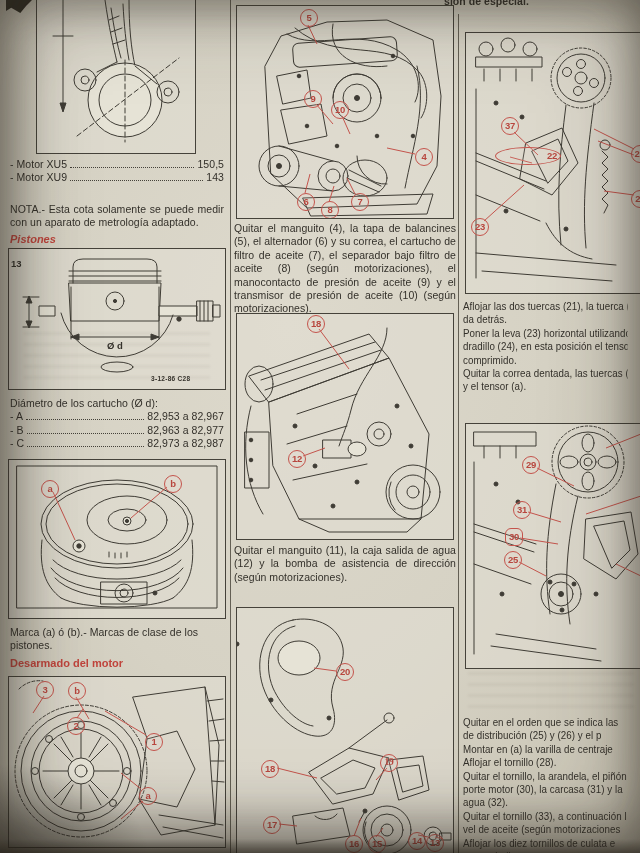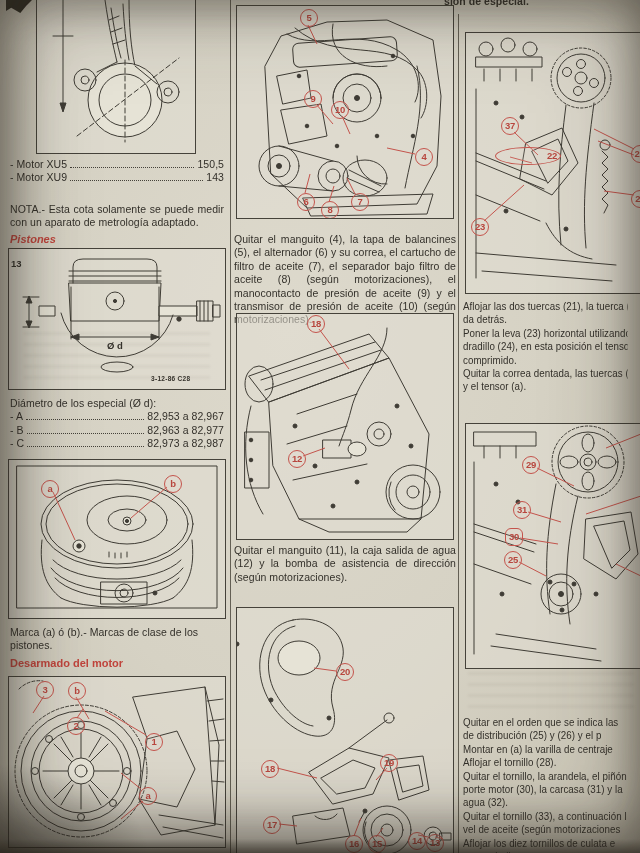--- a/index.html
+++ b/index.html
@@ -119,21 +119,21 @@
       <line class="k" x1="62" y1="88" x2="150" y2="88"></line>
       <polygon class="kd" points="62,88 70,85 70,91"></polygon>
       <polygon class="kd" points="150,88 142,85 142,91"></polygon>
     </svg>
     <span class="figlabel" style="left:2px;top:257px;margin-top:-248px;">13</span>
     <span class="figlabel" style="left:98px;top:91px;">Ø d</span>
     <span class="figref" style="left:142px;top:126px;">3-12-86 C28</span>
   </div>
 
   <div class="txt" style="left:10px;top:397px;width:214px;">
-    <div>Diámetro de los especial (Ø d):</div>
+    <div>Diámetro de los cartucho (Ø d):</div>
     <div class="leader-row">
       <span>- A</span>
       <span class="leader-dots"></span>
       <span class="val">82,953  a  82,967</span>
     </div>
     <div class="leader-row">
       <span>- B</span>
       <span class="leader-dots"></span>
       <span class="val">82,963  a  82,977</span>
     </div>
@@ -274,21 +274,21 @@
     </svg>
   <span class="callout" style="left: 32.9%; top: 5.2%;">5</span>
       <span class="callout" style="left: 34.7%; top: 43.4%;">9</span>
       <span class="callout" style="left: 47.2%; top: 48.6%;">10</span>
       <span class="callout" style="left: 86.1%; top: 70.8%;">4</span>
       <span class="callout" style="left: 31.5%; top: 92%;">6</span>
       <span class="callout" style="left: 42.6%; top: 95.8%;">8</span>
       <span class="callout" style="left: 56.5%; top: 92%;">7</span>
     </div>
 
-  <div class="txt just" style="left:234px;top:222px;width:222px;margin-top:11px;">Quitar el manguito (4), la tapa de balancines (5), el alternador (6) y su correa, el cartucho de filtro de aceite (7), el separador bajo filtro de aceite (8) (según motorizaciones), el manocontacto de presión de aceite (9) y el transmisor de presión de aceite (10) (según motorizaciones).</div>
+  <div class="txt just" style="left:234px;top:222px;width:222px;">Quitar el manguito (4), la tapa de balancines (5), el alternador (6) y su correa, el cartucho de filtro de aceite (7), el separador bajo filtro de aceite (8) (según motorizaciones), el manocontacto de presión de aceite (9) y el transmisor de presión de aceite (10) (según motorizaciones).</div>
 
   <div class="fig" style="left:236px;top:313px;width:216px;height:225px;">
     <svg width="216" height="225" viewBox="0 0 216 225">
       <polygon class="k" points="12,62 132,20 152,44 32,88"></polygon>
       <line class="k" x1="24" y1="66" x2="138" y2="28" stroke-width=".7"></line>
       <line class="k" x1="28" y1="76" x2="144" y2="36" stroke-width=".7"></line>
       <ellipse class="k" cx="22" cy="70" rx="14" ry="18"></ellipse>
       <path class="k" d="M32,88 L152,44 L192,120 L184,205 L62,205 L36,152 Z" stroke-width=".8"></path>
       <path class="k" d="M14,92 C4,130 8,170 26,200" stroke-width="1.2"></path>
       <rect class="k" x="8" y="118" width="24" height="56"></rect>
@@ -350,21 +350,21 @@
       <line class="r" x1="40" y1="160" x2="80" y2="170"></line>
       <line class="r" x1="150" y1="160" x2="139" y2="172"></line>
       <line class="r" x1="42" y1="216" x2="60" y2="218"></line>
       <line class="r" x1="117" y1="228" x2="124" y2="210"></line>
       <line class="r" x1="139" y1="229" x2="146" y2="220"></line>
       <line class="r" x1="181" y1="227" x2="191" y2="229"></line>
       <line class="r" x1="198" y1="229" x2="206" y2="231"></line>
     </svg>
   <span class="callout" style="left: 49.5%; top: 25.6%;">20</span>
       <span class="callout" style="left: 14.8%; top: 65%;">18</span>
-      <span class="callout" style="left: 69.9%; top: 62.6%;">19</span>
+      <span class="callout" style="left: 69.9%; top: 62.6%; font-family: Liberation Serif, serif;">19</span>
       <span class="callout" style="left: 15.7%; top: 87.8%;">17</span>
       <span class="callout" style="left: 53.7%; top: 95.5%;">16</span>
       <span class="callout" style="left: 64.4%; top: 95.5%;">15</span>
       <span class="callout" style="left: 82.9%; top: 94.3%;">14</span>
       <span class="callout" style="left: 91.2%; top: 95.1%;">13</span>
     </div>
 
   <div class="txt" style="left:444px;top:-5px;width:180px;font-weight:700;">sión de especial.</div>
 
   <div class="fig col-right" style="left:465px;top:32px;width:175px;height:260px;border-right:none;">

